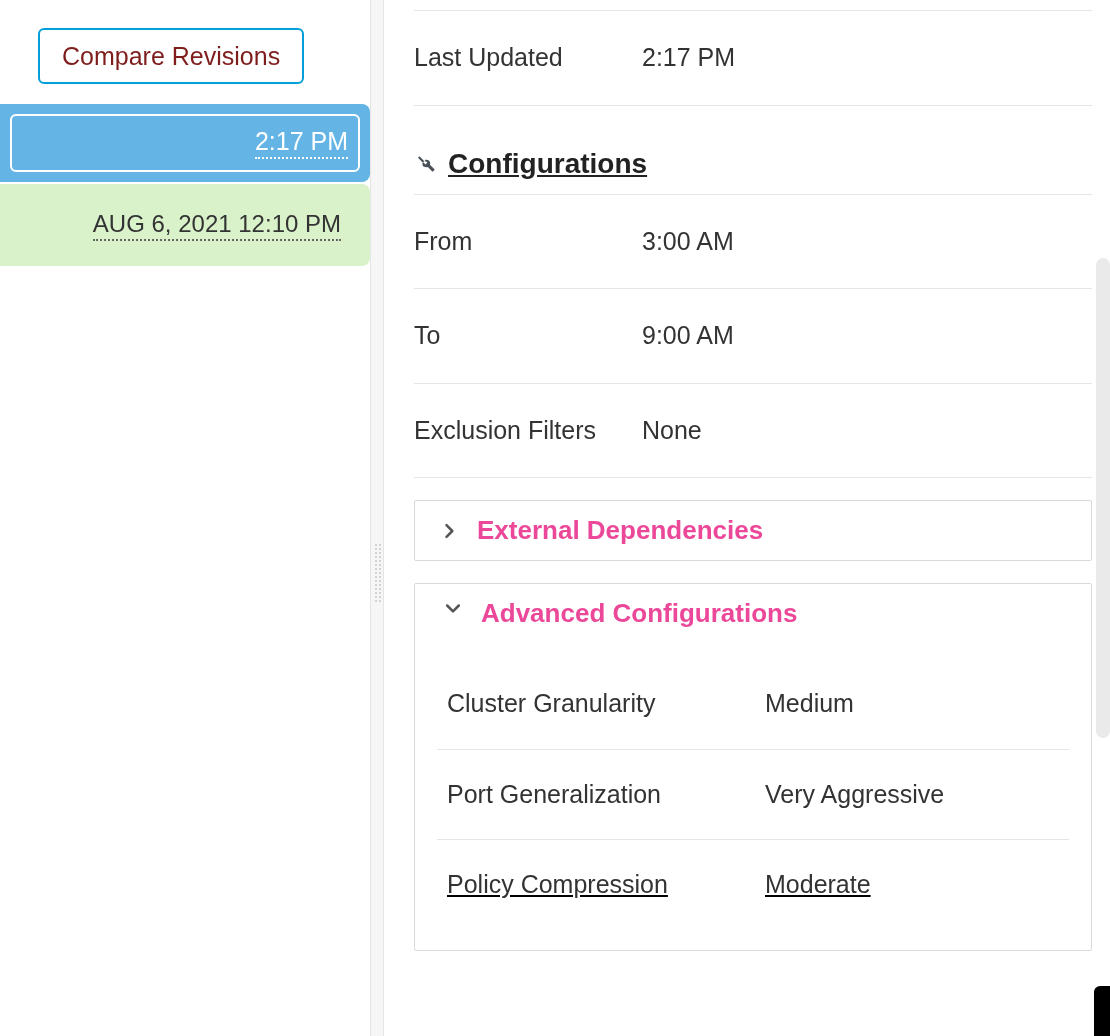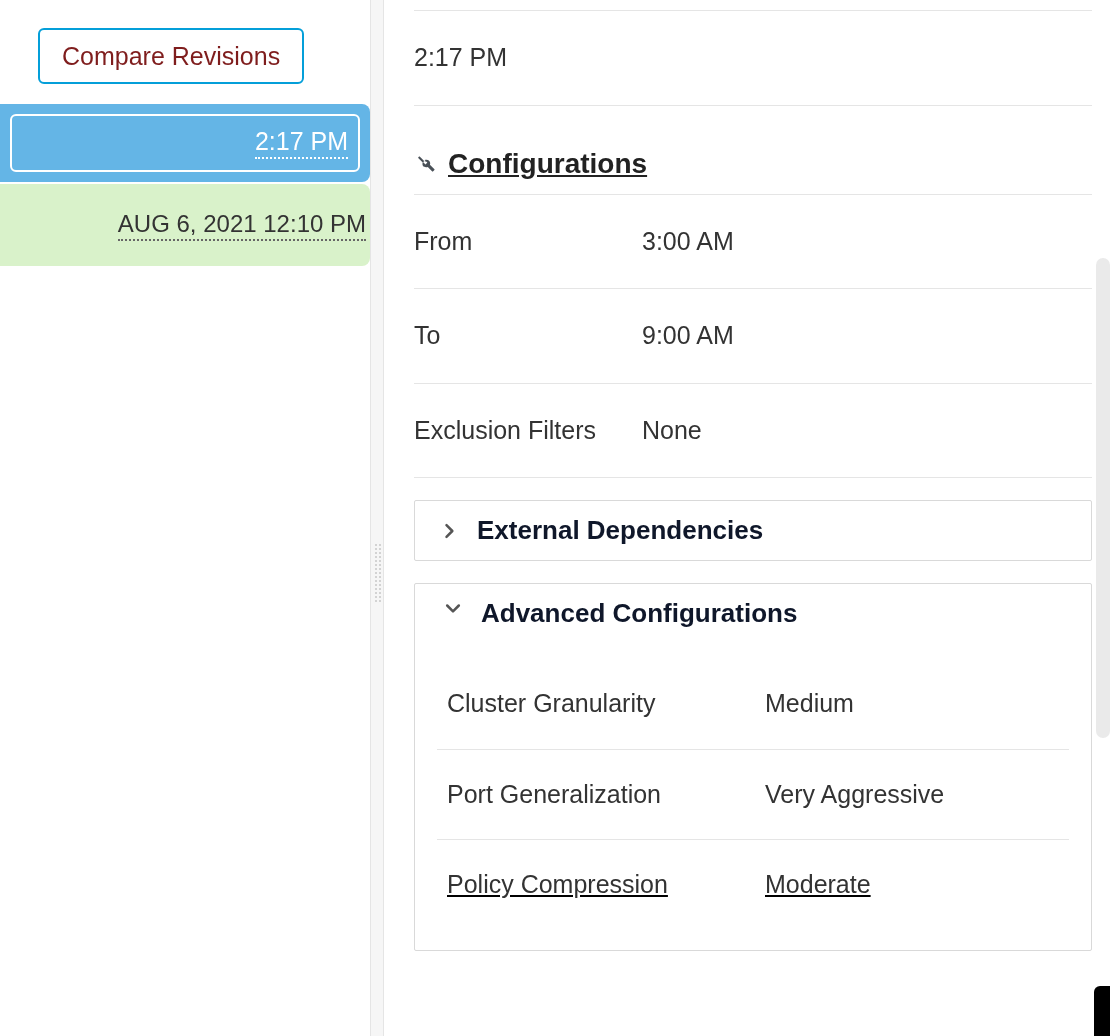--- a/index.html
+++ b/index.html
@@ -35,21 +35,21 @@
       align-items: center;
       justify-content: center;
       padding: 0 22px;
     }
     .revision-list { }
     .revision-item {
       height: 78px;
       display: flex;
       align-items: center;
       justify-content: flex-end;
-      padding-right: 4px;
+      padding-right: 29px;
       border-radius: 0 8px 8px 0;
       margin-bottom: 0;
       cursor: pointer;
       font-size: 25px;
     }
     .revision-item.selected {
       background: #64b5e6;
       position: relative;
       padding: 10px;
     }
@@ -150,21 +150,21 @@
     .panel-header {
       display: flex;
       align-items: center;
       gap: 18px;
       padding: 14px 24px;
       cursor: pointer;
     }
     .panel-title {
       font-size: 26px;
       font-weight: 700;
-      color: #0f172a;
+      color: #ec4899;
     }
     .chevron {
       width: 20px;
       height: 20px;
       flex-shrink: 0;
     }
     .panel2 {
       border: 1px solid #d9d9d9;
       border-radius: 2px;
       margin-top: 22px;
@@ -234,20 +234,21 @@
       <span class="rev-time-dark">AUG 6, 2021 12:10 PM</span>
     </div>
   </div>
 </div>
 
 <div class="divider"></div>
 
 <div class="main">
 
   <div class="row">
+    <div class="row-label">Last Updated</div>
     <div class="row-value">2:17 PM</div>
   </div>
   <div style="border-top:1px solid #e5e5e5"></div>
 
   <div class="section-header">
     <svg class="tools-icon" viewBox="0 0 24 24" fill="currentColor">
       <path d="M21.7 18.3l-5-5c.6-1.5.3-3.3-.9-4.5-1.3-1.3-3.2-1.5-4.8-.8l2.8 2.8-2 2-2.8-2.8c-.8 1.6-.5 3.5.8 4.8 1.2 1.2 3 1.5 4.5.9l5 5c.2.2.5.2.7 0l1.7-1.7c.2-.2.2-.5 0-.7zM3.7 5.7l5 5c-.6 1.5-.3 3.3.9 4.5.3.3.6.5.9.7l-2-5 2-2 5 2c-.2-.3-.4-.6-.7-.9-1.2-1.2-3-1.5-4.5-.9l-5-5c-.2-.2-.5-.2-.7 0L3.7 5c-.2.2-.2.5 0 .7z" transform="scale(0.9) translate(1,1)"></path>
       <path d="M13.3 9.3c1.4-1.4 1.4-3.6 0-5l-1 2.5-2-.8L11 3.5c-1.7.4-3 1.9-3 3.8 0 .4.1.8.2 1.2L2.3 14.3c-.4.4-.4 1 0 1.4l2 2c.4.4 1 .4 1.4 0l5.8-5.9c.4.1.8.2 1.2.2.2 0 .4 0 .6 0zM14.7 14.7c-1.4 1.4-1.4 3.6 0 5l1-2.5 2 .8-.7 2.5c1.7-.4 3-1.9 3-3.8 0-.4-.1-.8-.2-1.2l5.9-5.8c.4-.4.4-1 0-1.4l-2-2c-.4-.4-1-.4-1.4 0l-5.8 5.9c-.4-.1-.8-.2-1.2-.2-.2 0-.4 0-.6 0z" opacity="0"></path>
     </svg>
     <span class="title">Configurations</span>

